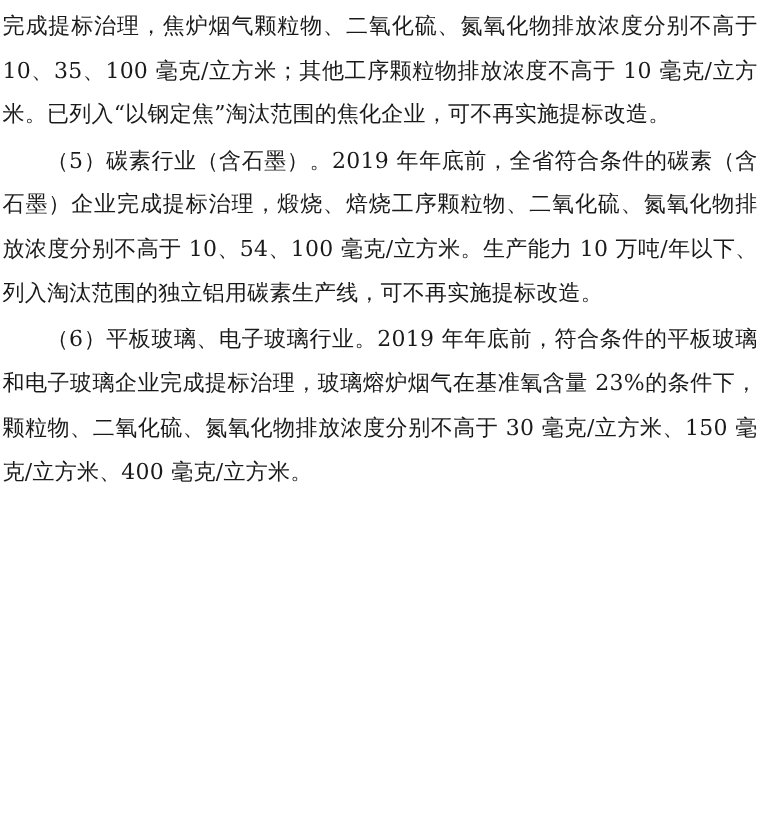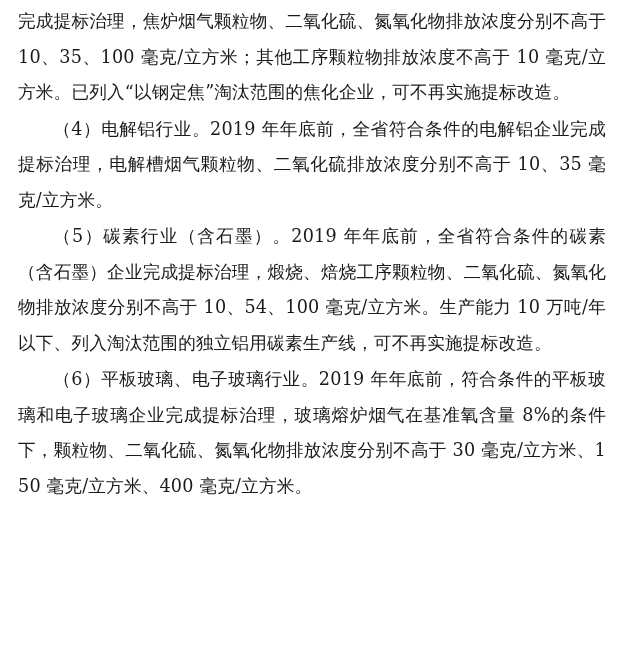--- a/index.html
+++ b/index.html
@@ -12,21 +12,21 @@
     background: #ffffff;
     font-family: "DejaVu Serif", "Liberation Serif", serif;
     color: #1a1a1a;
     overflow: hidden;
   }
   .page {
     width: 626px;
     height: 657px;
     position: relative;
     box-sizing: border-box;
-    padding: 4px 20px 0 18px;
+    padding: 4px 20px 0 2px;
   }
   .para {
     font-size: 17.6px;
     line-height: 35.5px;
     text-align: justify;
     text-justify: inter-ideograph;
     letter-spacing: 0.2px;
     margin: 0 0 1px 0;
     text-indent: 0;
     word-break: break-all;
@@ -38,19 +38,18 @@
     text-indent: 0;
   }
 </style>
 </head>
 <body>
 
 <div class="page">
 
   <p class="para">完成提标治理，焦炉烟气颗粒物、二氧化硫、氮氧化物排放浓度分别不高于 10、35、100 毫克/立方米；其他工序颗粒物排放浓度不高于 10 毫克/立方米。已列入“以钢定焦”淘汰范围的焦化企业，可不再实施提标改造。</p>
 
-  <p class="para indent">（4）电解铝行业。2019 年年底前，全省符合条件的电解铝企业完成提标治理，电解槽烟气颗粒物、二氧化硫排放浓度分别不高于 10、35 毫克/立方米。</p>
 
   <p class="para indent">（5）碳素行业（含石墨）。2019 年年底前，全省符合条件的碳素（含石墨）企业完成提标治理，煅烧、焙烧工序颗粒物、二氧化硫、氮氧化物排放浓度分别不高于 10、54、100 毫克/立方米。生产能力 10 万吨/年以下、列入淘汰范围的独立铝用碳素生产线，可不再实施提标改造。</p>
 
-  <p class="para indent">（6）平板玻璃、电子玻璃行业。2019 年年底前，符合条件的平板玻璃和电子玻璃企业完成提标治理，玻璃熔炉烟气在基准氧含量 8%的条件下，颗粒物、二氧化硫、氮氧化物排放浓度分别不高于 30 毫克/立方米、150 毫克/立方米、400 毫克/立方米。</p>
+  <p class="para indent">（6）平板玻璃、电子玻璃行业。2019 年年底前，符合条件的平板玻璃和电子玻璃企业完成提标治理，玻璃熔炉烟气在基准氧含量 23%的条件下，颗粒物、二氧化硫、氮氧化物排放浓度分别不高于 30 毫克/立方米、150 毫克/立方米、400 毫克/立方米。</p>
 
 </div>
 
 </body></html>

